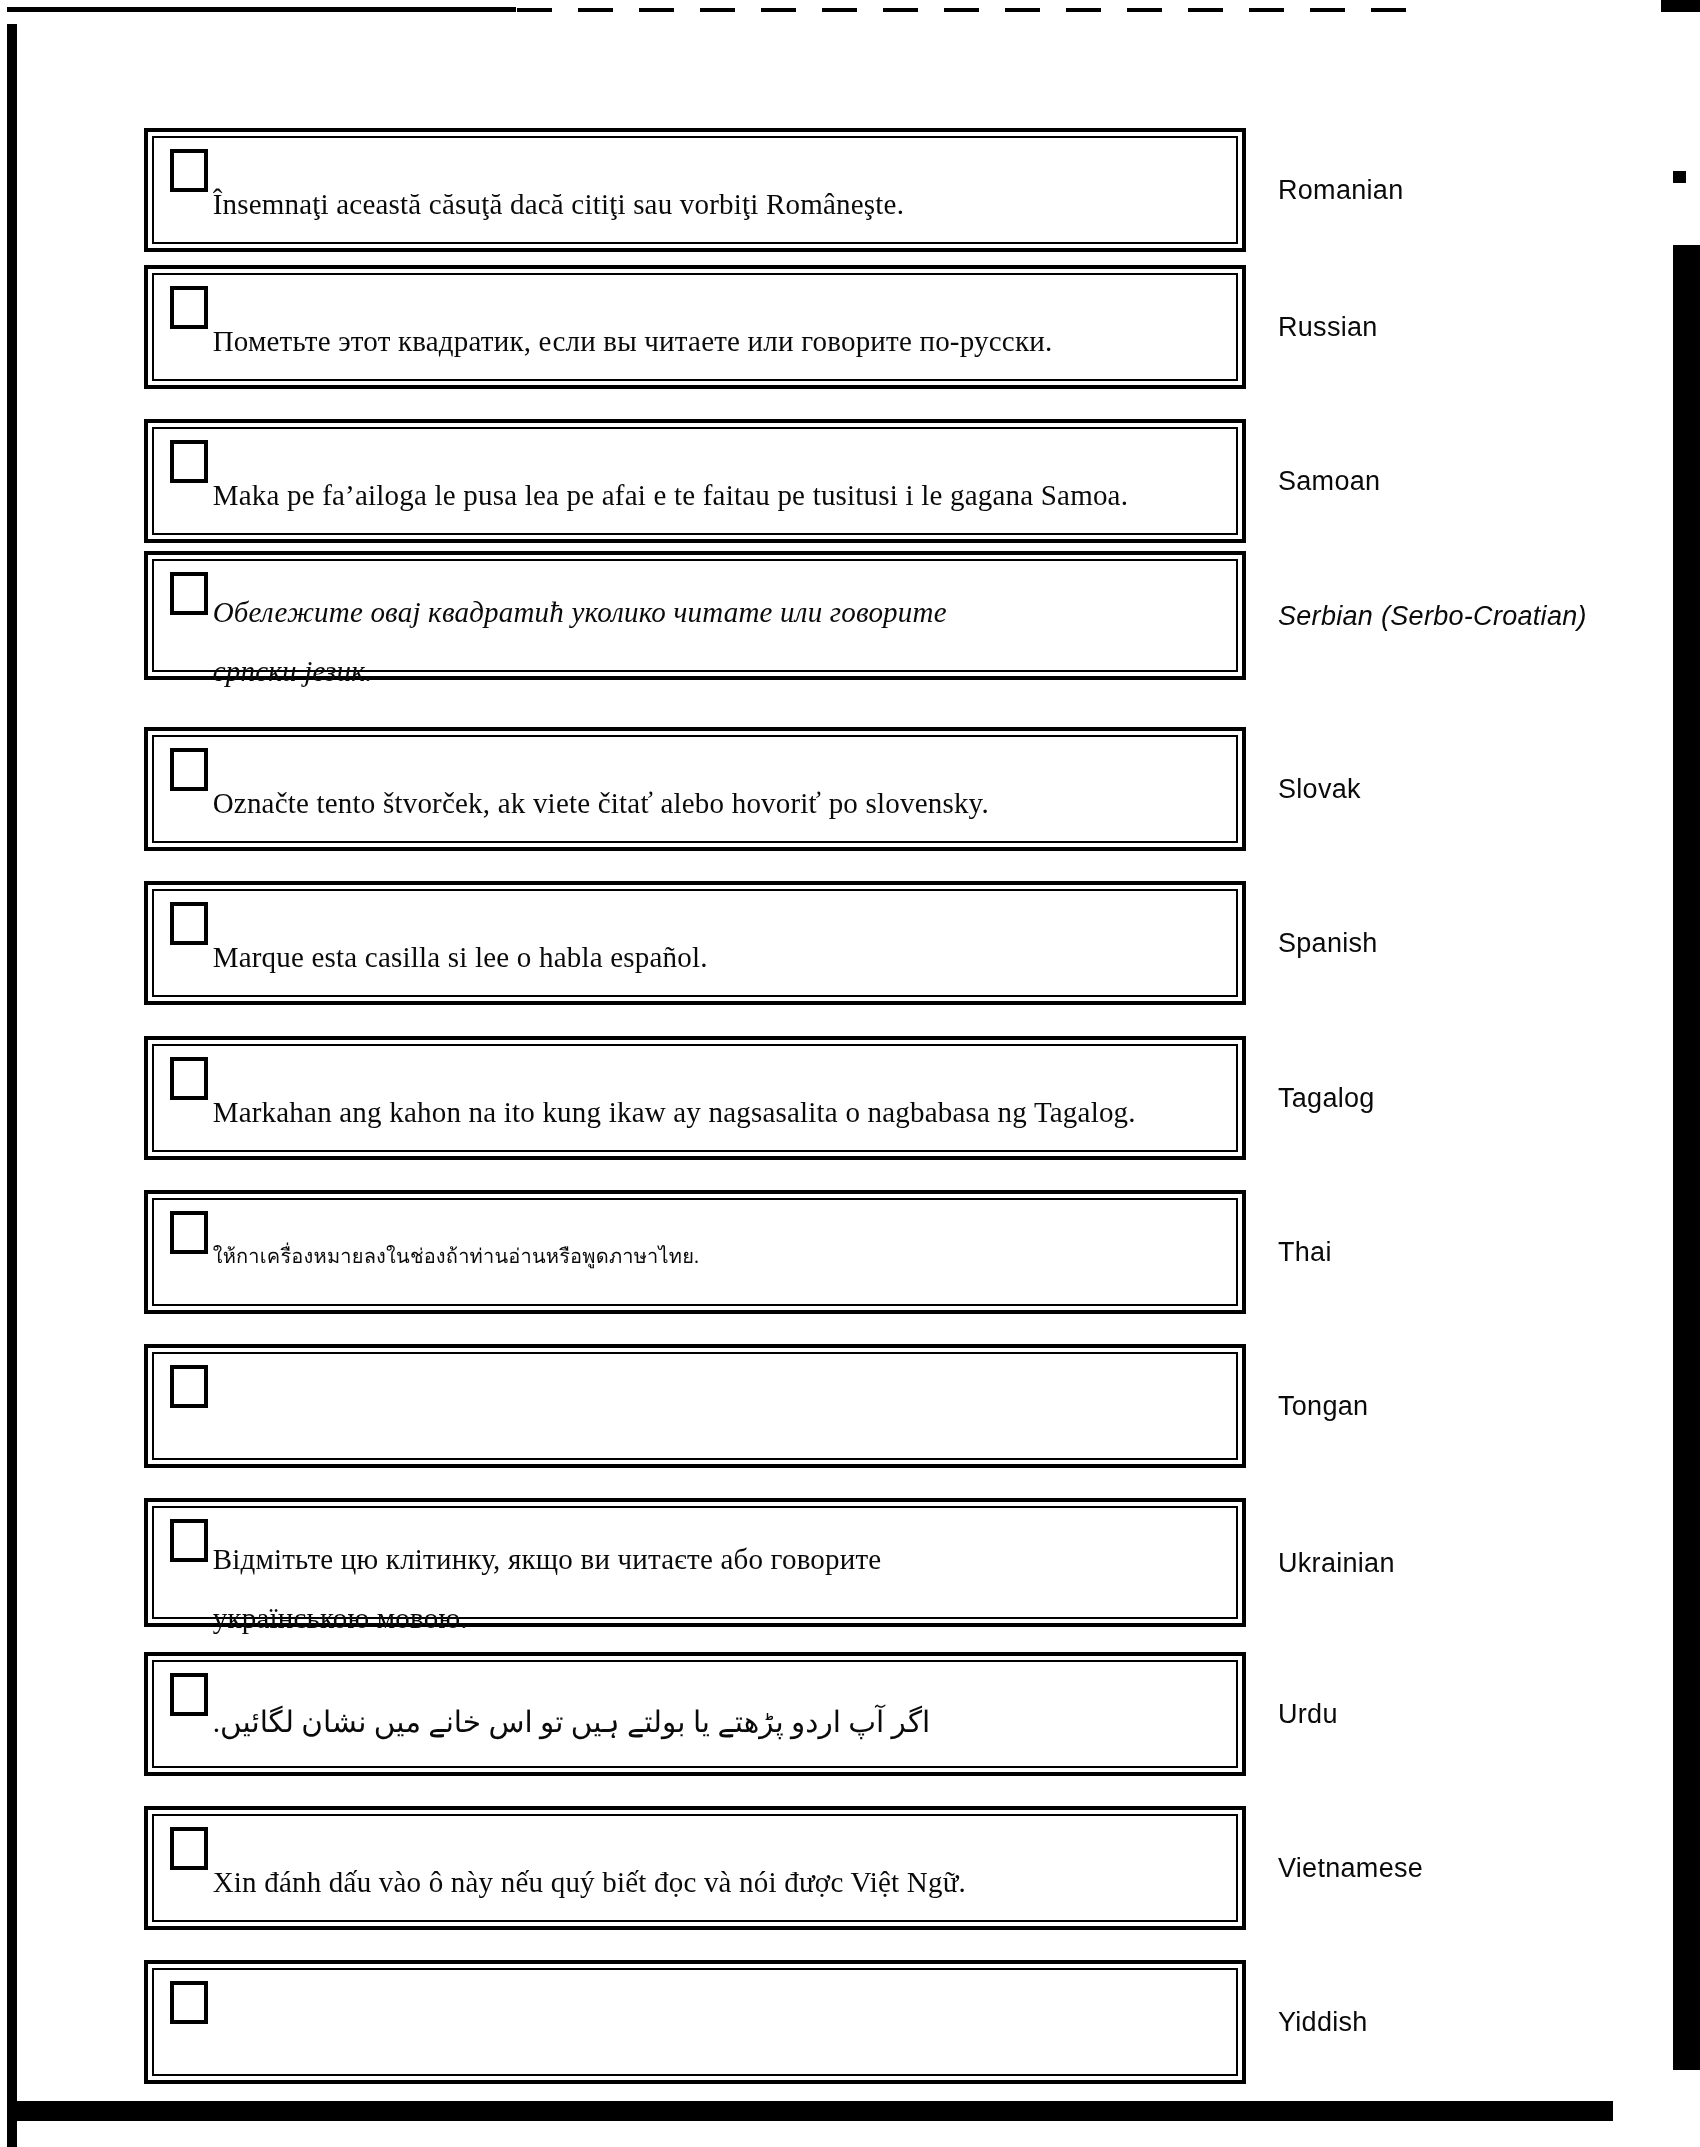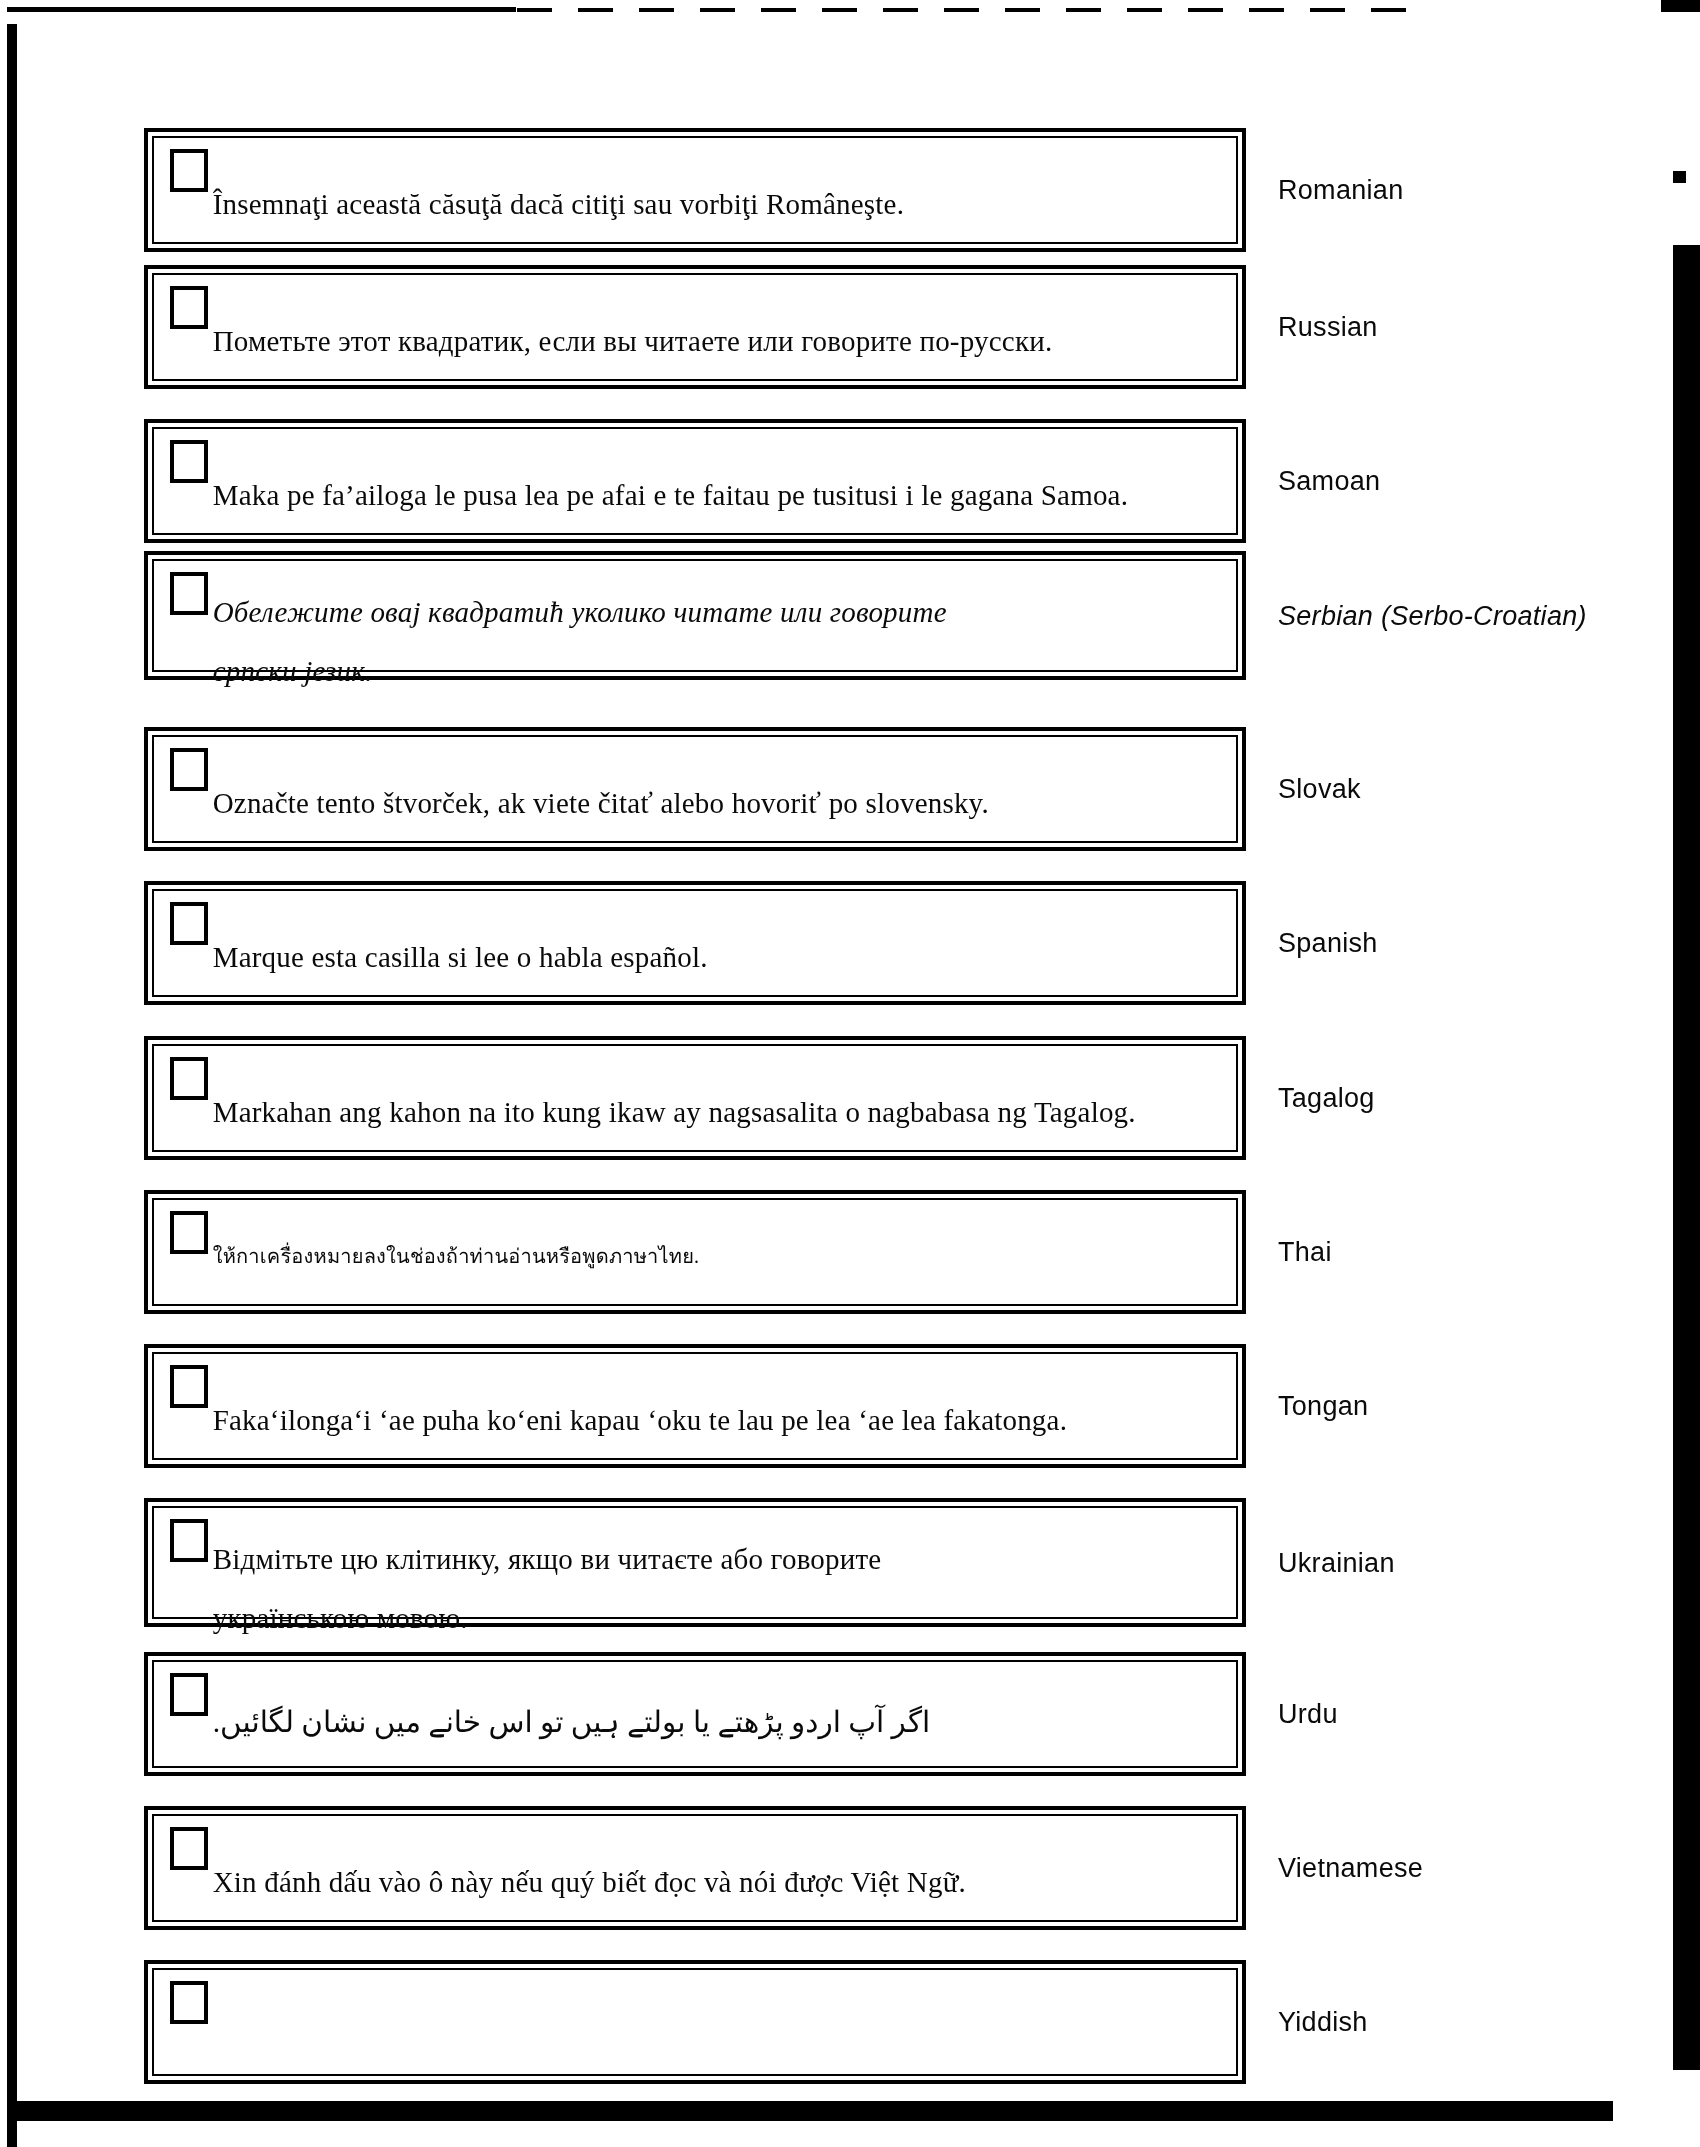--- a/index.html
+++ b/index.html
@@ -146,21 +146,20 @@
     <span class="phrase">ให้กาเครื่องหมายลงในช่องถ้าท่านอ่านหรือพูดภาษาไทย.</span>
   </div>
     </div>
   <div class="lang-label">Thai</div>
 </div>
 
 <div class="row" style="top:1344px;">
   <div class="box">
       <div class="box-inner">
     <span class="checkbox"></span>
-    <span class="phrase">Faka‘ilonga‘i ‘ae puha ko‘eni kapau ‘oku te lau pe lea ‘ae lea fakatonga.</span>
   </div>
     </div>
   <div class="lang-label">Tongan</div>
 </div>
 
 <div class="row tall" style="top:1498px;">
   <div class="box">
       <div class="box-inner">
     <span class="checkbox"></span>
     <span class="phrase">Відмітьте цю клітинку, якщо ви читаєте або говорите

